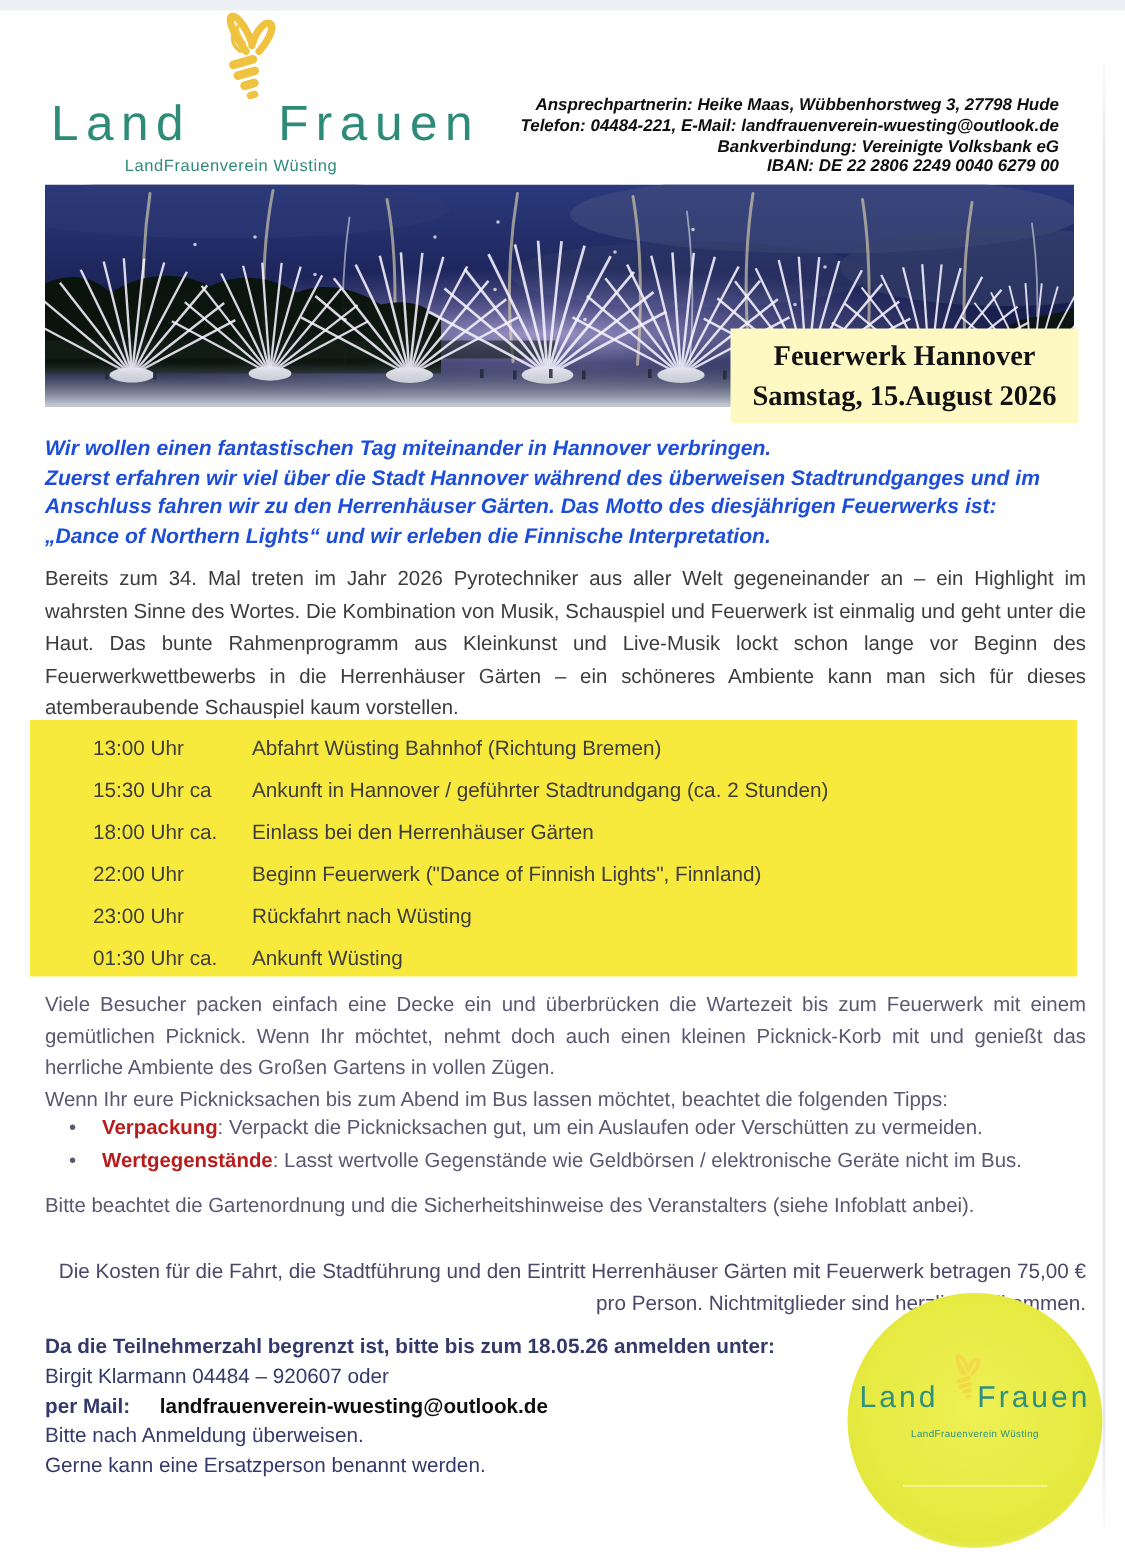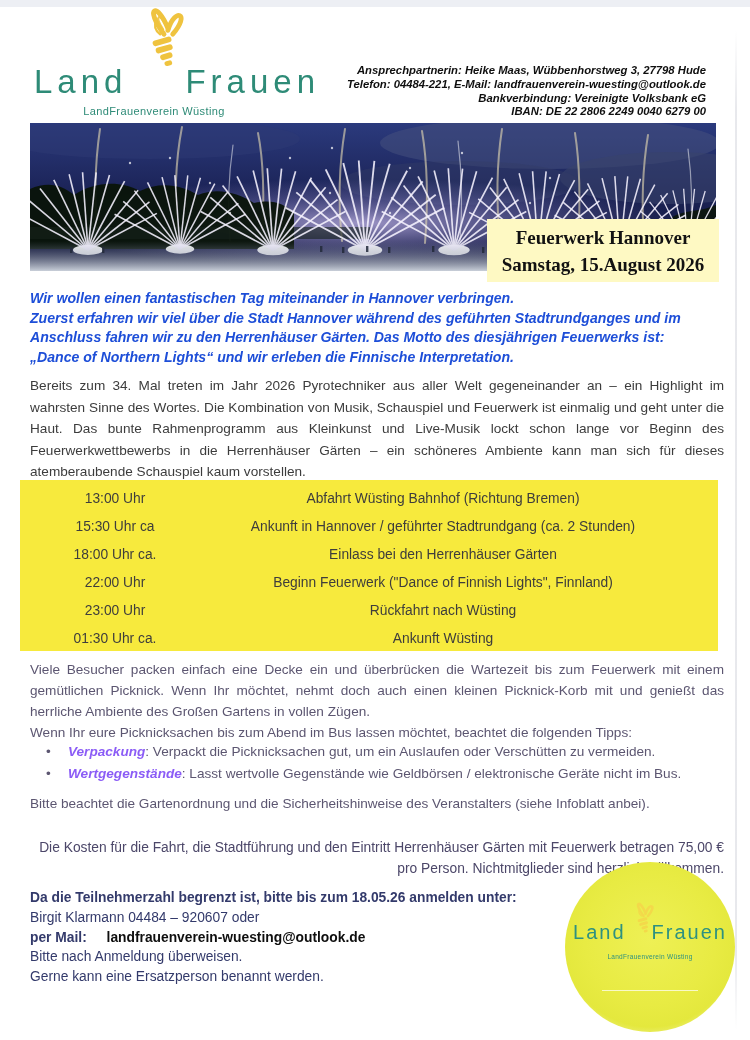--- a/index.html
+++ b/index.html
@@ -35,32 +35,32 @@
   .intro{position:absolute;left:30px;top:289px;width:712px;font-weight:700;font-style:italic;
       font-size:14.1px;line-height:19.6px;color:#1d4ed8;}
 
   
   .desc{position:absolute;left:30px;top:375px;width:694px;margin:0;font-size:13.6px;
       line-height:21.6px;color:#3c3c3c;text-align:justify;}
 
   
   .schedule{position:absolute;left:20px;top:480px;width:698px;height:171px;background:#f7ea3d;
       box-sizing:border-box;padding-top:4px;color:#3e3d3c;font-size:13.8px;}
-  .srow{display:flex;height:28.1px;align-items:center;text-align:center;}
+  .srow{display:flex;height:28.1px;align-items:center;}
   .stime{width:106px;margin-left:42px;flex:0 0 auto;}
   .sact{flex:1;}
 
   
   .pick{position:absolute;left:30px;top:659px;width:694px;color:#5c5671;font-size:13.6px;line-height:21px;}
   .pick .just{text-align:justify;margin:0;}
   .pick .tipsintro{margin:0;}
   .bullets{position:absolute;left:46px;top:741px;width:676px;color:#5c5671;font-size:13.6px;line-height:21.6px;}
   .bul{display:flex;}
   .bul .dot{width:22px;flex:0 0 auto;}
-  .bul b{color:#8b5cf6;font-style:italic;}
+  .bul b{color:#b91c1c;}
   .rules{position:absolute;left:30px;top:796px;width:694px;color:#5c5671;font-size:13.6px;}
 
   
   .costs{position:absolute;left:30px;top:837px;width:694px;margin:0;color:#4c4769;
       font-size:13.8px;line-height:21px;text-align:right;}
 
   
   .reg{position:absolute;left:30px;top:888px;width:560px;color:#333a6b;font-size:13.8px;line-height:19.8px;}
   .reg .b{font-weight:700;}
   .reg .mail{font-weight:700;color:#0e0e0e;padding-left:16px;}
@@ -210,21 +210,21 @@
     </svg>
   </div>
 
   <div class="event-box">
     <div>Feuerwerk Hannover</div>
     <div>Samstag, 15.August 2026</div>
   </div>
 
   <div class="intro">
     <div>Wir wollen einen fantastischen Tag miteinander in Hannover verbringen.</div>
-    <div>Zuerst erfahren wir viel über die Stadt Hannover während des geführten Stadtrundganges und im</div>
+    <div>Zuerst erfahren wir viel über die Stadt Hannover während des überweisen Stadtrundganges und im</div>
     <div>Anschluss fahren wir zu den Herrenhäuser Gärten. Das Motto des diesjährigen Feuerwerks ist:</div>
     <div>„Dance of Northern Lights“ und wir erleben die Finnische Interpretation.</div>
   </div>
 
   <p class="desc">Bereits zum 34. Mal treten im Jahr 2026 Pyrotechniker aus aller Welt gegeneinander an – ein Highlight im wahrsten Sinne des Wortes. Die Kombination von Musik, Schauspiel und Feuerwerk ist einmalig und geht unter die Haut. Das bunte Rahmenprogramm aus Kleinkunst und Live-Musik lockt schon lange vor Beginn des Feuerwerkwettbewerbs in die Herrenhäuser Gärten – ein schöneres Ambiente kann man sich für dieses atemberaubende Schauspiel kaum vorstellen.</p>
 
   <div class="schedule">
     <div class="srow">
       <span class="stime">13:00 Uhr</span>
       <span class="sact">Abfahrt Wüsting Bahnhof (Richtung Bremen)</span>

